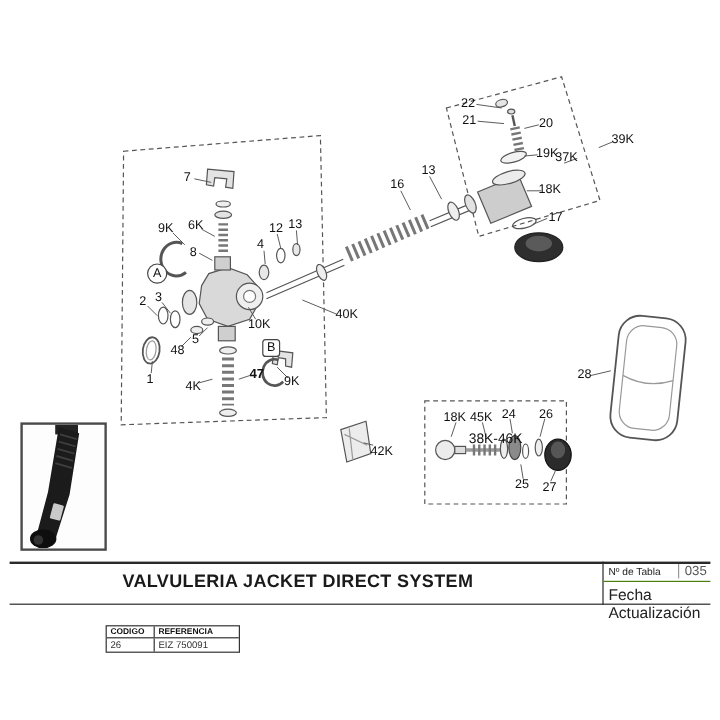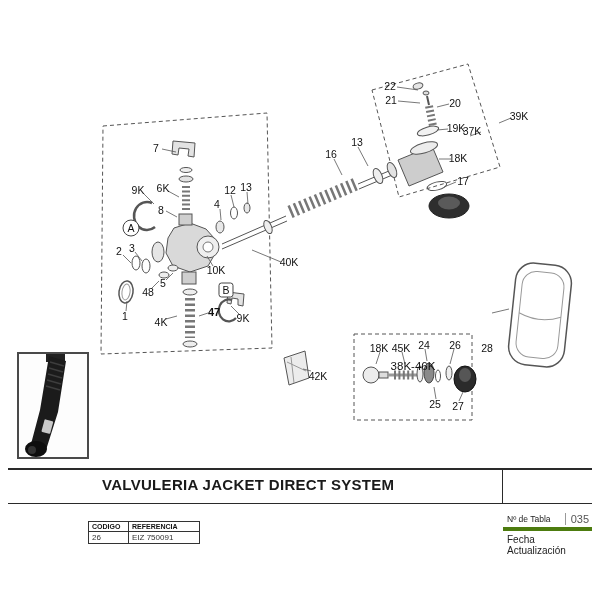--- a/index.html
+++ b/index.html
@@ -19,24 +19,24 @@
 
   .photo-inset { position:absolute; left:17px; top:352px; width:72px; height:107px; border:2px solid #4a4a4a; background:#fdfdfd; overflow:hidden; }
 
   .rule-top    { position:absolute; left:8px;  right:8px; top:468px; height:2px; background:#2a2a2a; }
   .rule-bottom { position:absolute; left:8px;  right:8px; top:503px; height:1px; background:#2a2a2a; }
 
   .page-title { position:absolute; left:102px; top:476px; font-size:15px; font-weight:bold; color:#1a1a1a; letter-spacing:0.3px; }
 
   .table-info-vline { position:absolute; left:502px; top:468px; width:1px; height:36px; background:#2a2a2a; }
   .table-info { position:absolute; left:503px; top:469px; width:89px; }
-  .table-info .row1 { display:flex; justify-content:space-between; align-items:center; border-bottom:4px solid #4d7c0f; padding:1px 3px 2px 4px;margin-top:43px; }
+  .table-info .row1 { display:flex; justify-content:space-between; align-items:center; border-bottom:1px solid #4d7c0f; padding:1px 3px 2px 4px; }
   .ti-label { font-size:8.5px; color:#222; }
   .ti-number { font-size:11px; color:#555; border-left:1px solid #999; padding-left:5px; }
-  .ti-fecha { display:block; font-size:10px; color:#222; padding:3px 0 0 4px; }
+  .ti-fecha { display:block; font-size:13px; color:#222; padding:3px 0 0 4px; }
 
   .code-table { position:absolute; left:88px; top:521px; width:112px; border:1px solid #333; background:#fff; }
   .code-table .hdr  { display:flex; border-bottom:1px solid #333; font-weight:bold; font-size:7px; color:#111; }
   .code-table .vals { display:flex; font-size:8px; color:#333; }
   .code-table .c1 { width:40px; border-right:1px solid #333; padding:1px 3px; }
   .code-table .c2 { flex:1; padding:1px 3px; }
 </style>
 </head>
 <body>
 
@@ -173,21 +173,21 @@
         <div class="part-label" style="left: 243px; top: 318px;">9K</div>
         <div class="part-label" style="left: 289px; top: 262px;">40K</div>
         <div class="part-label" style="left: 318px; top: 376px; text-align: center;">42K</div>
         <div class="part-label group" style="left: 413px; top: 322px; margin-top: 44px;">38K-46K</div>
         <div class="part-label" style="left: 379px; top: 348px;">18K</div>
         <div class="part-label" style="left: 401px; top: 348px;">45K</div>
         <div class="part-label" style="left: 424px; top: 345px;">24</div>
         <div class="part-label" style="left: 455px; top: 345px;">26</div>
         <div class="part-label" style="left: 435px; top: 404px;">25</div>
         <div class="part-label" style="left: 458px; top: 406px;">27</div>
-        <div class="part-label" style="left: 487px; top: 312px; margin-top: 36px;">28</div>
+        <div class="part-label" style="left: 487px; top: 312px;">28</div>
       </div>
   </div>
 
   <div class="photo-inset">
     <svg width="68" height="103" viewBox="0 0 68 103">
       <rect x="0" y="0" width="68" height="103" fill="#fdfdfd"></rect>
       <rect x="27" y="0" width="19" height="8" fill="#222222"></rect>
       <path d="M30 2 L47 7 L39 58 L27 96 L12 90 L21 56 Z" fill="#1b1b1b"></path>
       <path d="M31 8 L45 12 M30 14 L44 18 M29 20 L43 24 M28 26 L42 30 M27 32 L41 36" stroke="#3d3d3d" stroke-width="1.6"></path>
       <ellipse cx="17" cy="95" rx="11" ry="8" fill="#0e0e0e"></ellipse>

